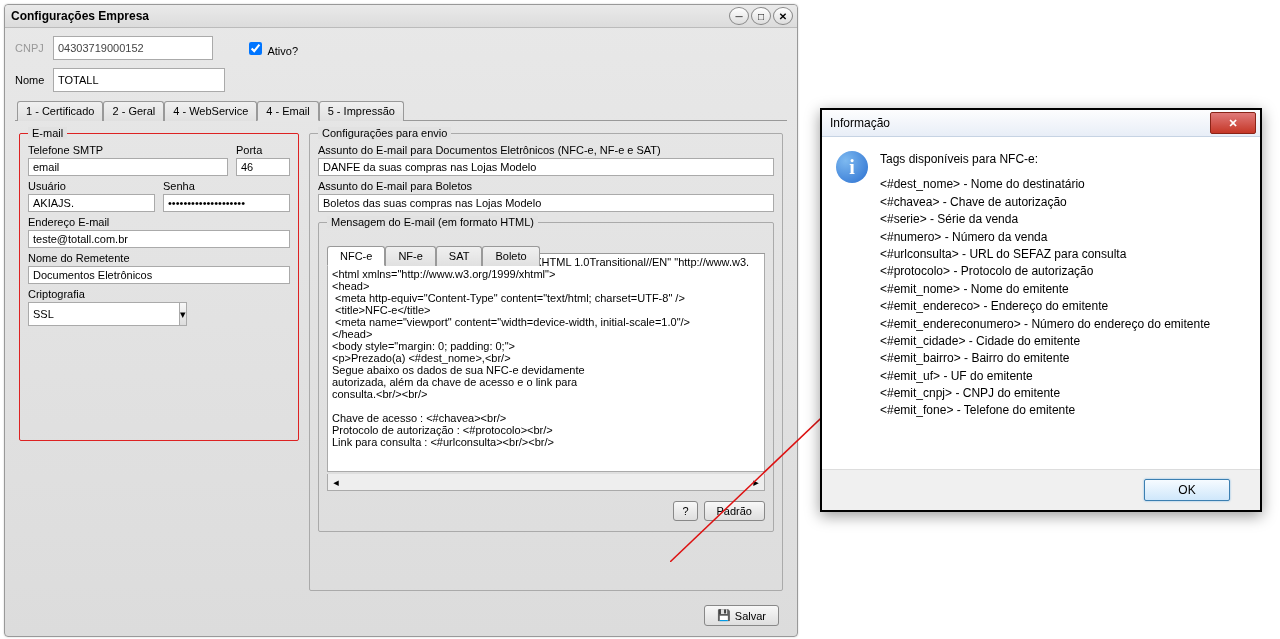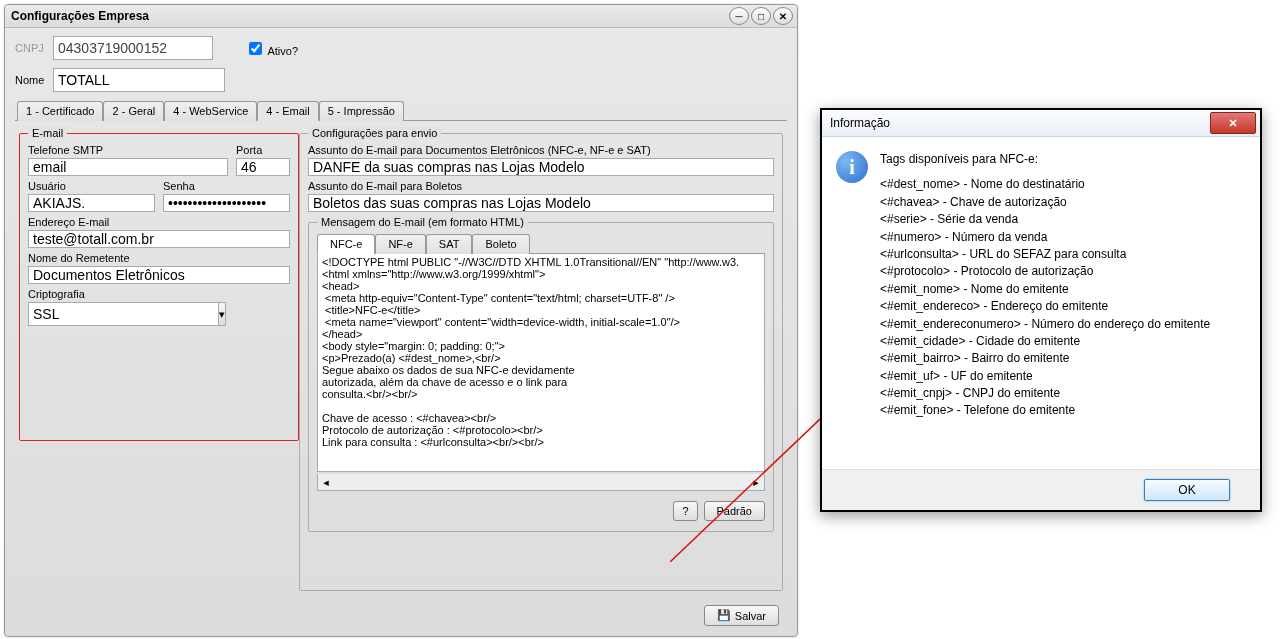--- a/index.html
+++ b/index.html
@@ -39,35 +39,35 @@
   .tb-btn {
     width:18px; height:16px; border:1px solid #888; border-radius:50%;
     background:linear-gradient(#fff,#ddd); font-size:10px; display:flex;
     align-items:center; justify-content:center; cursor:pointer;
   }
   .form-area { padding: 8px 10px; }
   .row { display:flex; align-items:center; margin-bottom:8px; gap:6px; }
   .lbl-small { color:#999; font-size:11px; width:32px; }
   .lbl { font-size:11px; }
   input[type=text], input[type=password] {
-    border:1px solid #aaa; background:#fff; padding:2px 4px; font-size:14px;
+    border:1px solid #aaa; background:#fff; padding:2px 4px; font-size:11px;
     font-family:inherit; height:18px;
   }
   .cnpj-field { width:150px; font-size:16px; height:24px; color:#444; }
   .nome-field { width:162px; font-size:16px; height:24px; }
   .chk { margin-left:26px; }
   .tabs { display:flex; border-bottom:1px solid #999; margin-top:4px; padding-left:2px; }
   .tab {
     padding:3px 8px; border:1px solid #999; border-bottom:none;
     background:linear-gradient(#f0f0f0,#e0e0e0); margin-right:0px;
     font-size:11px; cursor:pointer; border-radius:3px 3px 0 0;
     position:relative; top:1px;
   }
   .tab.active { background:#e6e6e6; border-bottom:1px solid #e6e6e6; }
-  .tab-body { display:flex; gap:0; padding:8px 4px; }
+  .tab-body { display:flex; gap:10px; padding:8px 4px; }
   .fieldset {
     border:1px solid #aaa; border-radius:2px; padding:6px 8px 10px 8px;
     position:relative; margin-top:4px;
   }
   .fieldset.highlight { border:1px solid #d22; }
   .fieldset-legend {
     position:absolute; top:-7px; left:8px; background:#e2e2e2; padding:0 4px;
     font-size:11px;
   }
   .left-col { width:280px; }
@@ -80,21 +80,21 @@
   .select-wrap { display:flex; }
   .select-wrap input { flex:1; border-right:none; }
   .select-wrap .dd-btn {
     width:18px; border:1px solid #aaa; background:linear-gradient(#f8f8f8,#ddd);
     display:flex; align-items:center; justify-content:center; cursor:pointer;
   }
   .inner-tabs { display:flex; border-bottom:1px solid #999; margin-top:4px; }
   .inner-tab {
     padding:3px 12px; border:1px solid #999; border-bottom:none;
     background:linear-gradient(#f0f0f0,#e0e0e0); font-size:11px;
-    border-radius:3px 3px 0 0; position:relative; top:1px; cursor:pointer;
+    border-radius:3px 3px 0 0; position:relative; top:13px; cursor:pointer;
   }
   .inner-tab.active { background:#fff; border-bottom:1px solid #fff; }
   .html-area {
     width:100%; height:218px; border:1px solid #aaa; border-top:none;
     font-family:Tahoma, Arial, sans-serif; font-size:11px; padding:2px 4px;
     box-sizing:border-box; resize:none; white-space:pre; overflow:auto;
   }
   .scroll-bottom {
     height:16px; border:1px solid #aaa; border-top:none; background:#eee;
     display:flex; justify-content:space-between; align-items:center;

